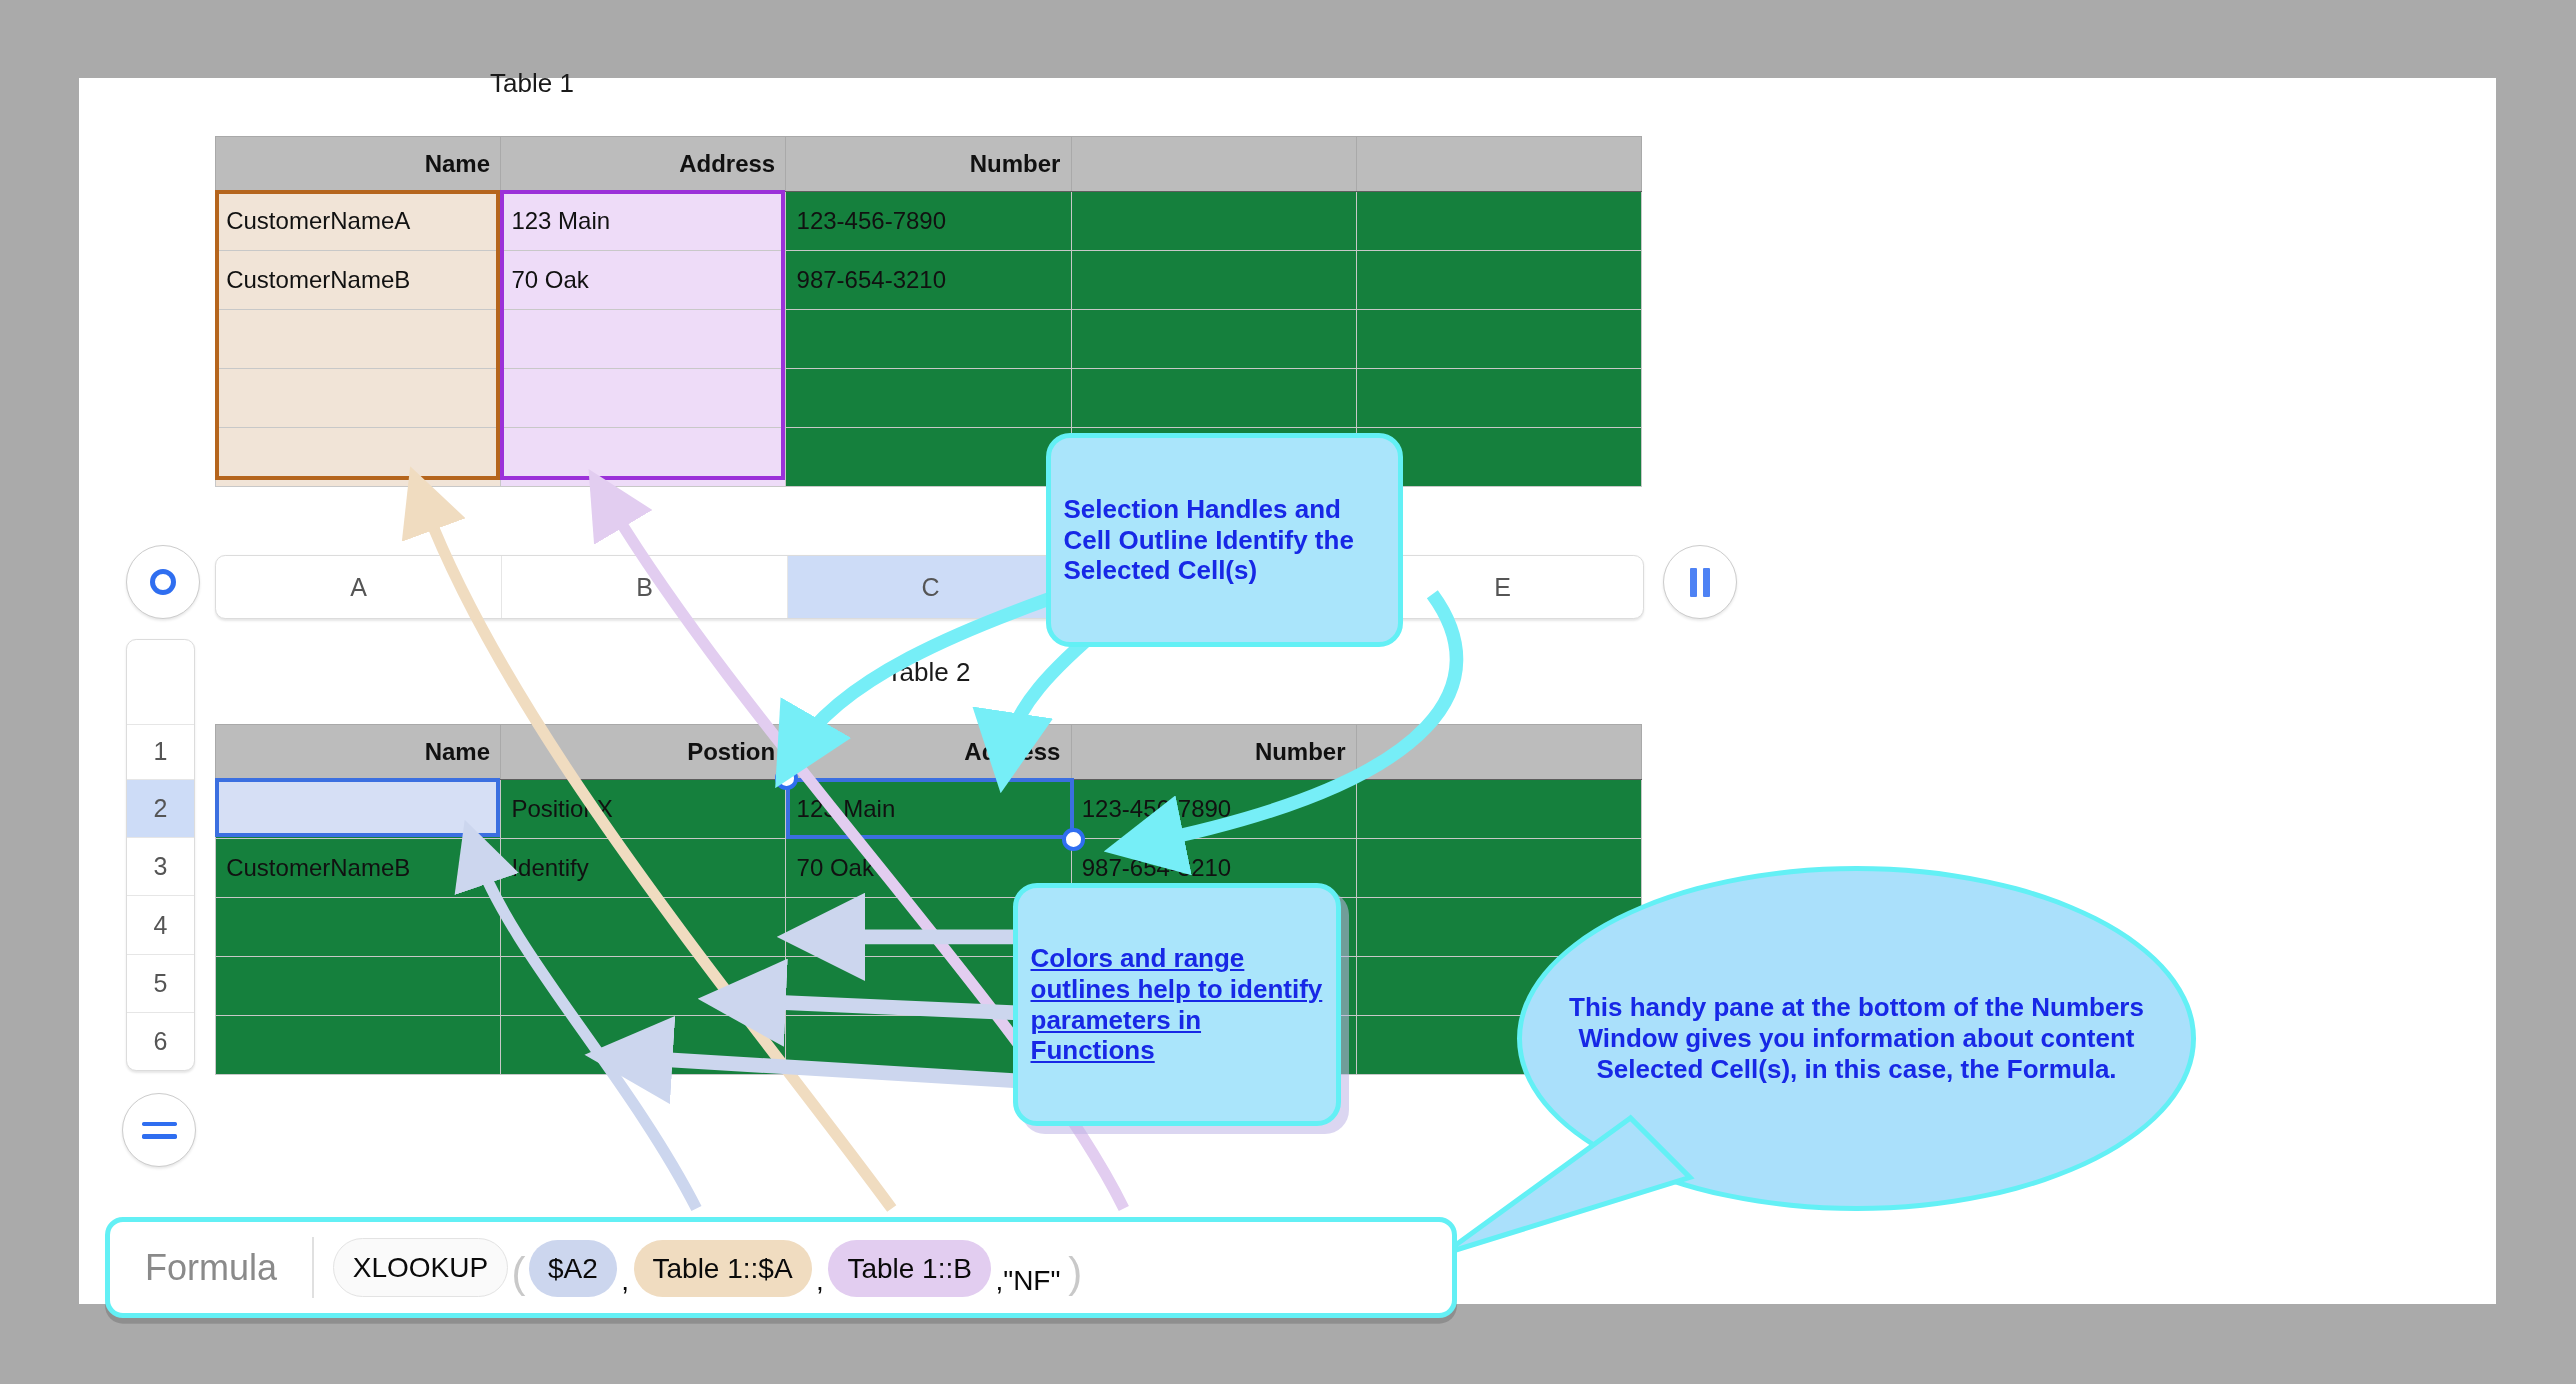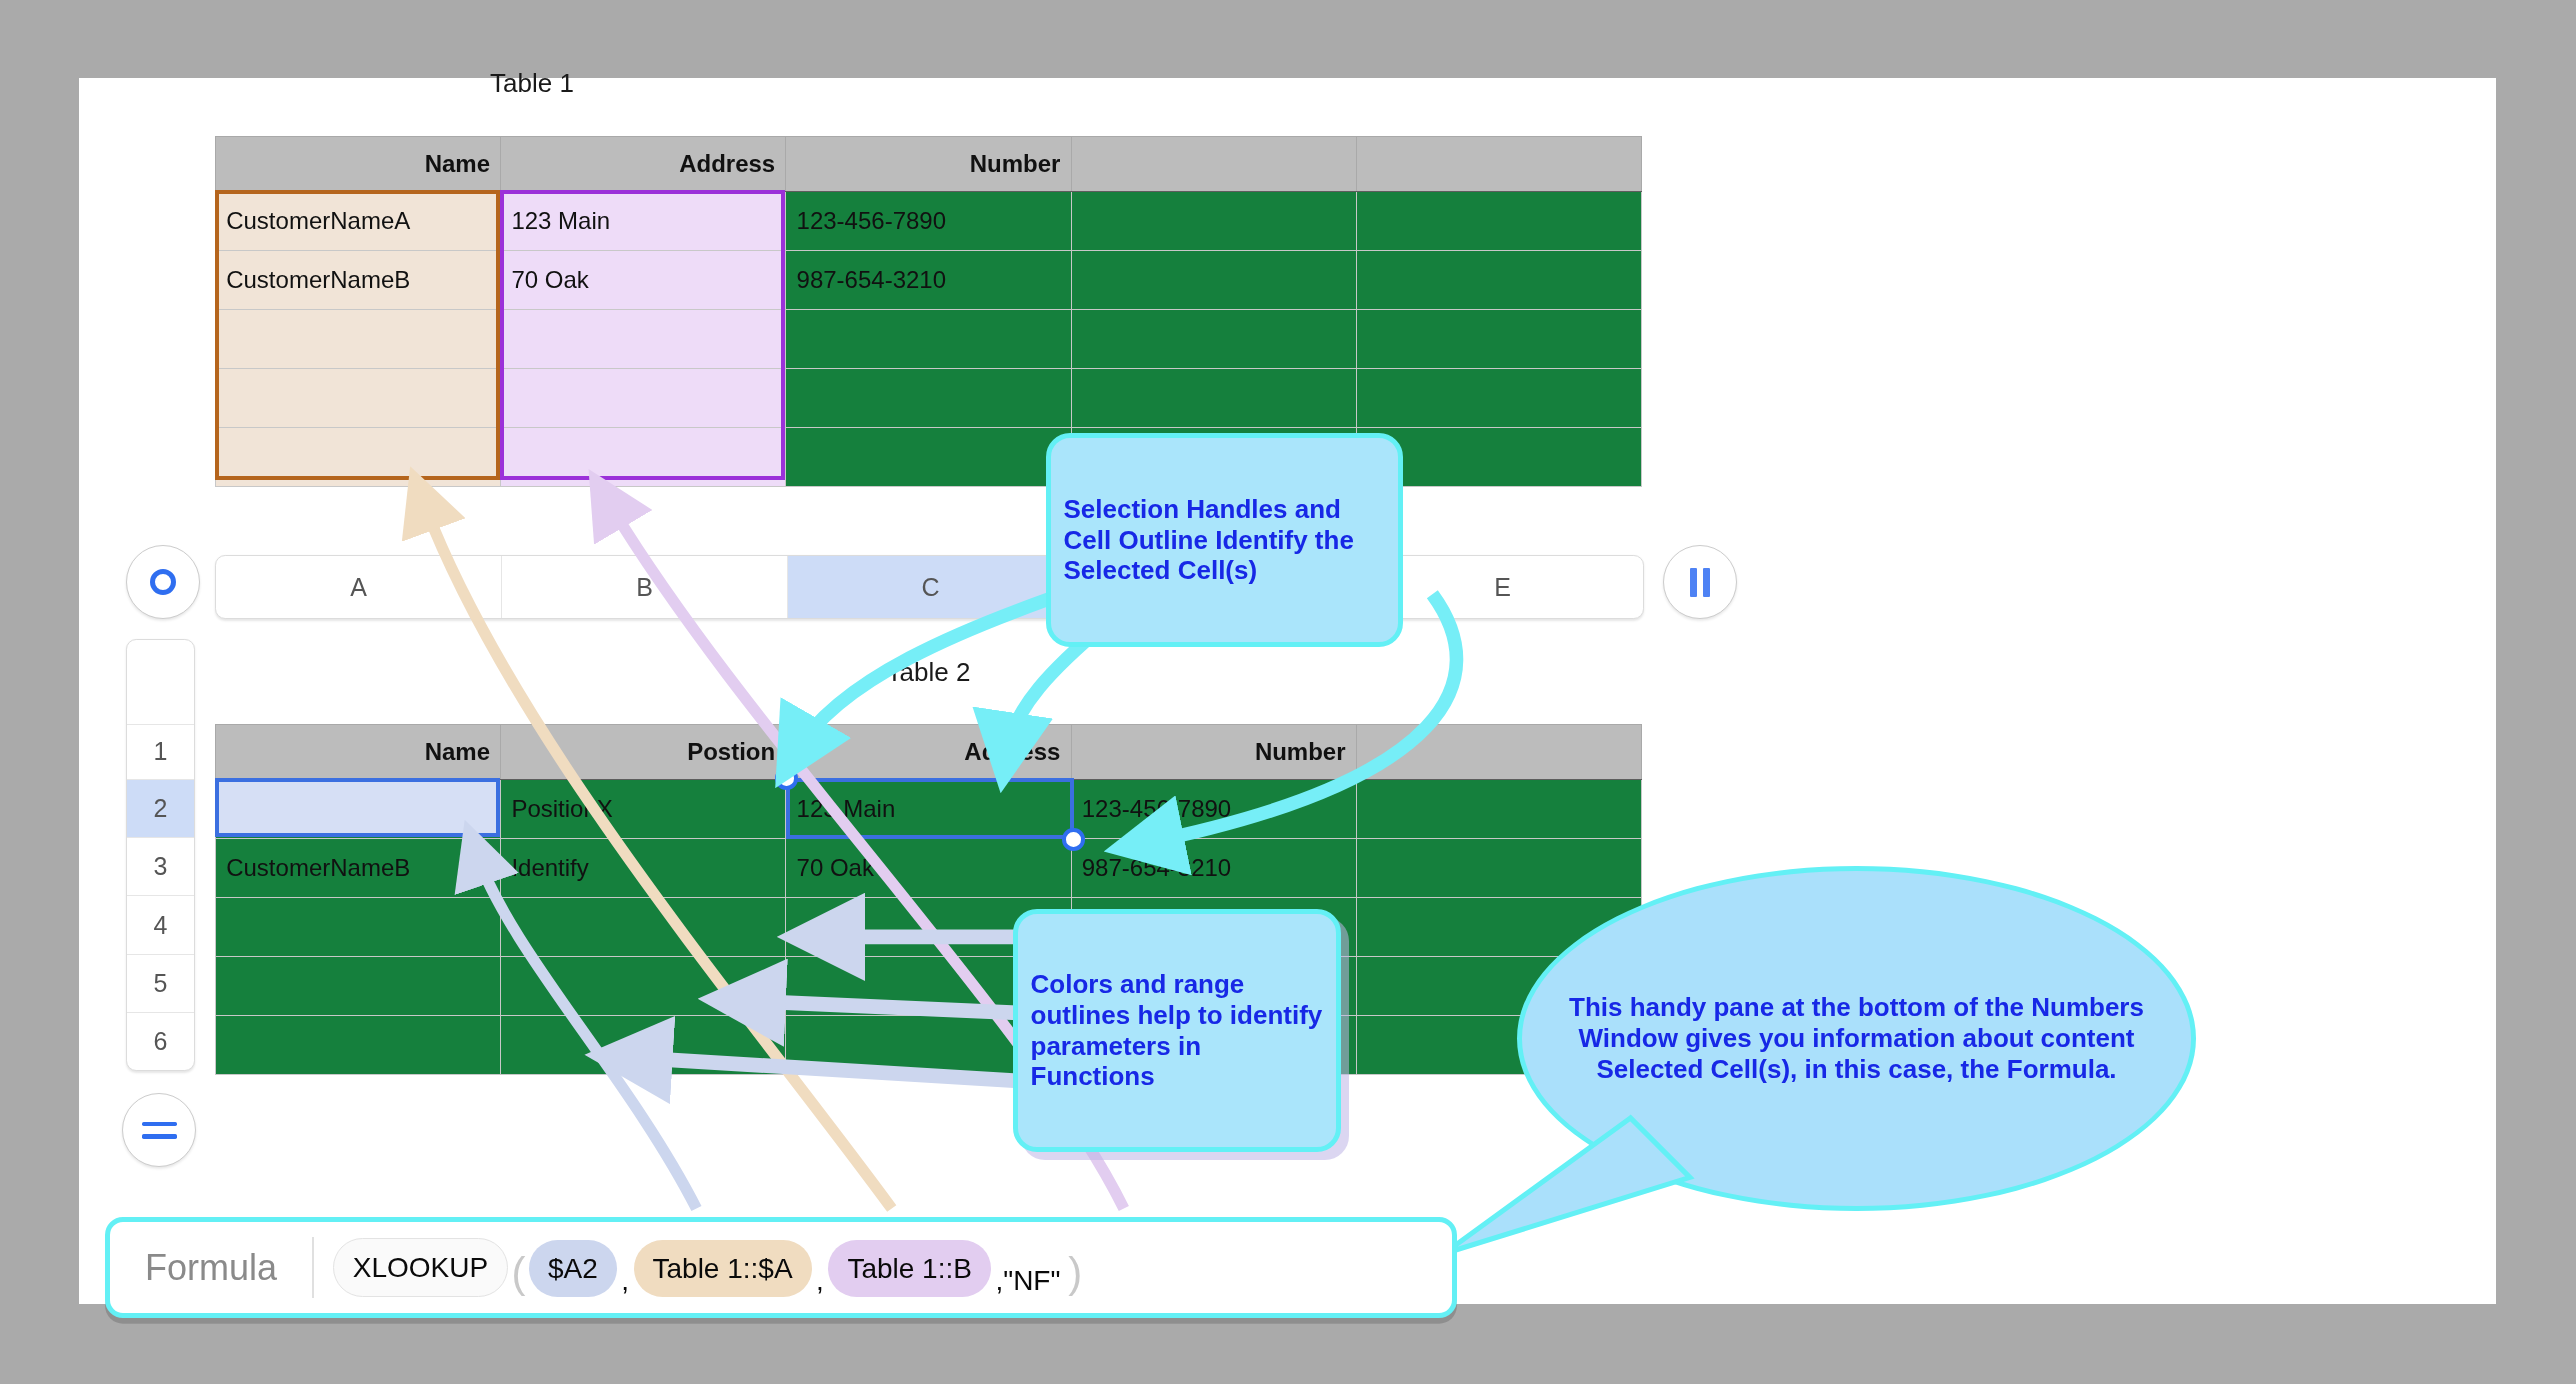--- a/index.html
+++ b/index.html
@@ -267,21 +267,21 @@
     <path d="M1810,1790 L1310,1768" stroke="#ccd6ee" stroke-width="26" fill="none" marker-end="url(#mBlu)"></path>
     <path d="M1810,1910 L1110,1868" stroke="#ccd6ee" stroke-width="26" fill="none" marker-end="url(#mBlu)"></path>
 
     <path d="M1905,1040 C1700,1110 1480,1200 1405,1330" stroke="#76eef7" stroke-width="24" fill="none" marker-end="url(#mCyn)"></path>
     <path d="M1955,1100 C1860,1180 1790,1250 1778,1330" stroke="#76eef7" stroke-width="24" fill="none" marker-end="url(#mCyn)"></path>
     <path d="M2530,1050 C2640,1200 2560,1380 2020,1490" stroke="#76eef7" stroke-width="24" fill="none" marker-end="url(#mCyn)"></path>
   </svg>
 
   <div class="callout" style="left:1046px;top:433px;width:357px;height:214px;">Selection Handles and Cell Outline Identify the Selected Cell(s)</div>
 
-  <div class="callout shadowy" style="left:1013px;top:909px;width:328px;height:243px;">Colors and range outlines help to identify parameters in Functions</div>
+  <div class="callout shadowy" style="left:1013px;top:883px;width:328px;height:243px;text-decoration:underline;">Colors and range outlines help to identify parameters in Functions</div>
 
   <div class="ellipse" style="left:1517px;top:866px;width:679px;height:345px;">This handy pane at the bottom of the Numbers Window gives you information about content Selected Cell(s), in this case, the Formula.</div>
 
   <svg class="overlay" viewBox="0 0 4550 2445">
     <path d="M2880,1975 L2550,2215 L2985,2080 Z" fill="#aae0fb" stroke="#63f0f5" stroke-width="9"></path>
   </svg>
 
   <div class="fpane" style="left:105px;top:1217px;width:1342px;height:91px;">
     <div class="flabel">Formula</div>
     <div class="fdiv"></div>

